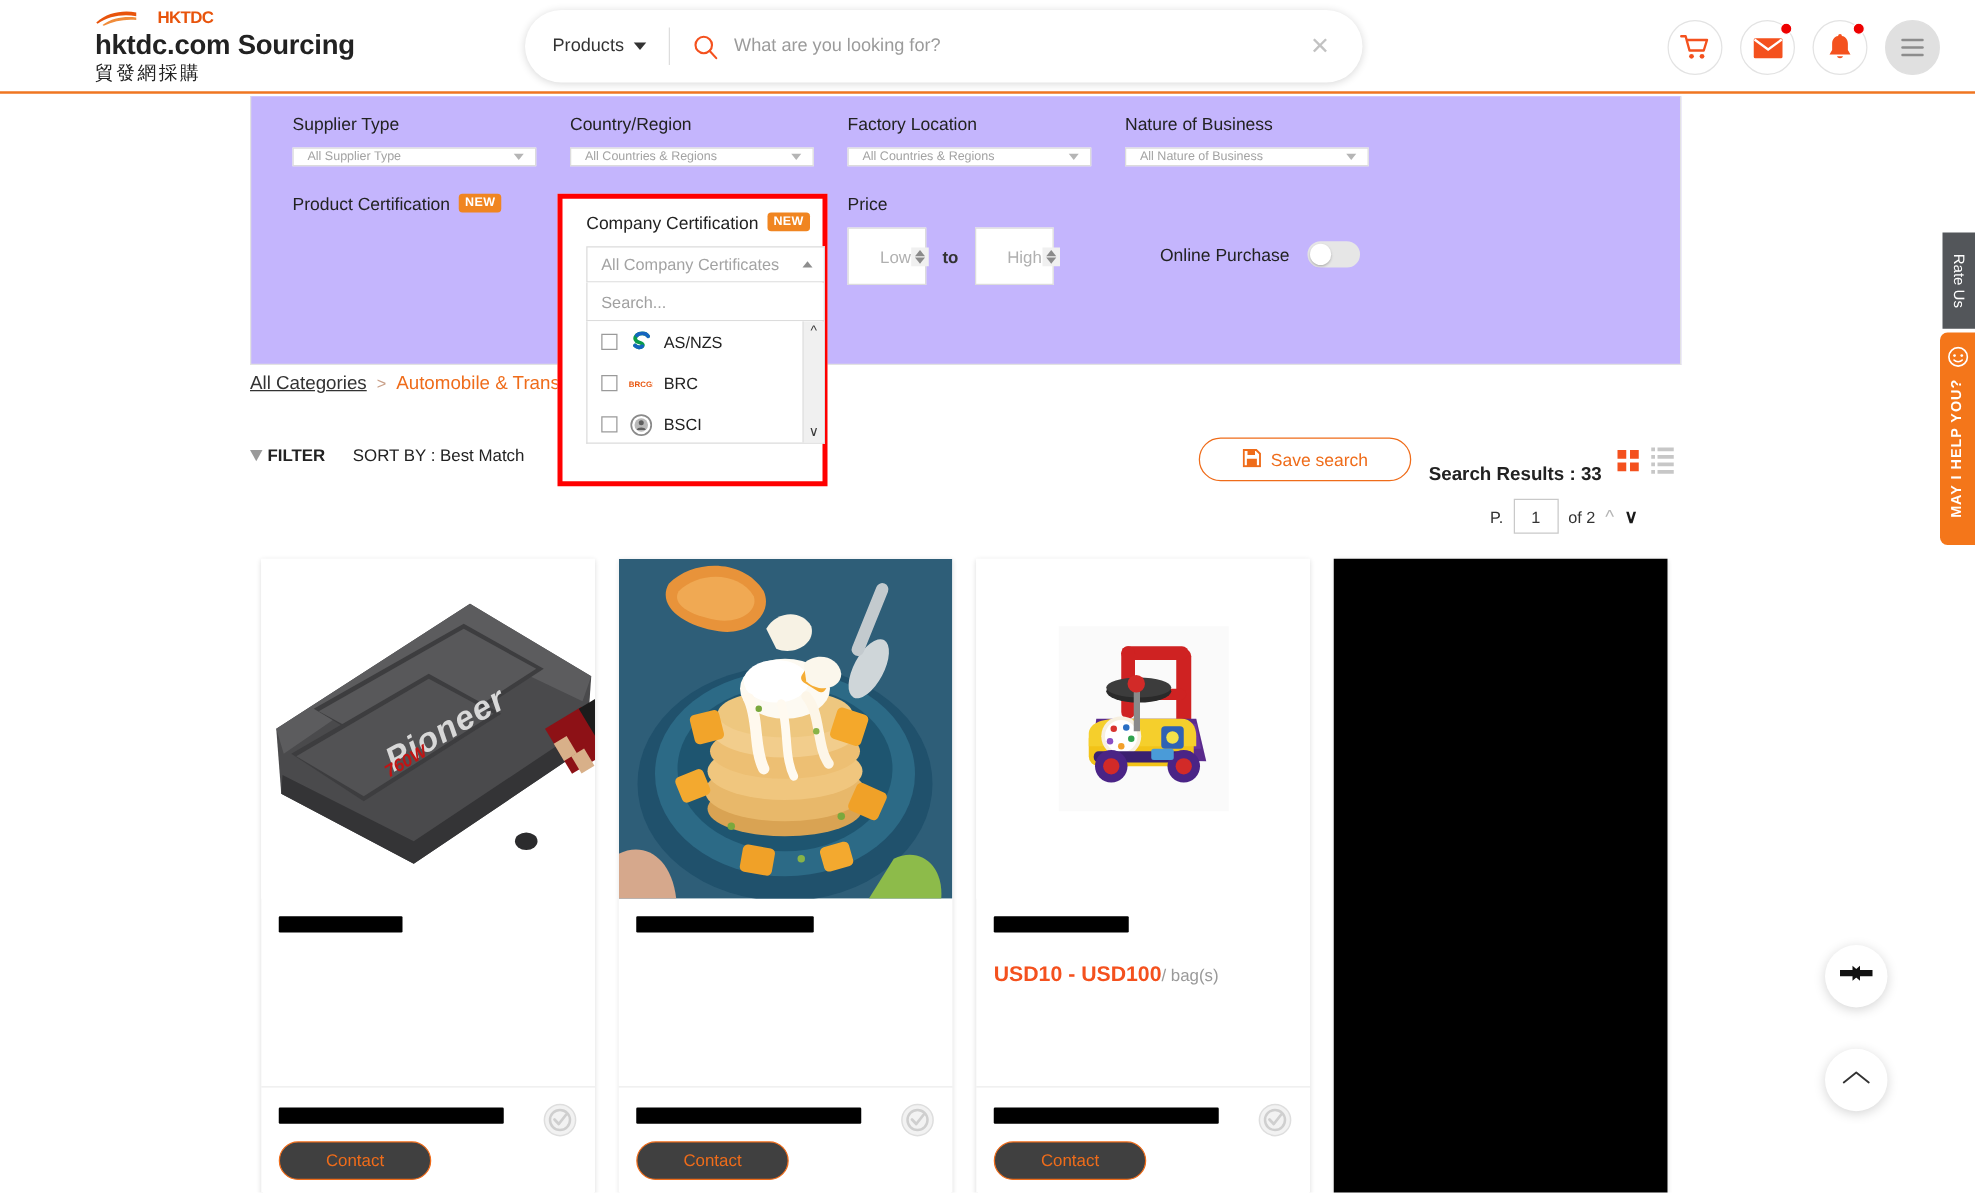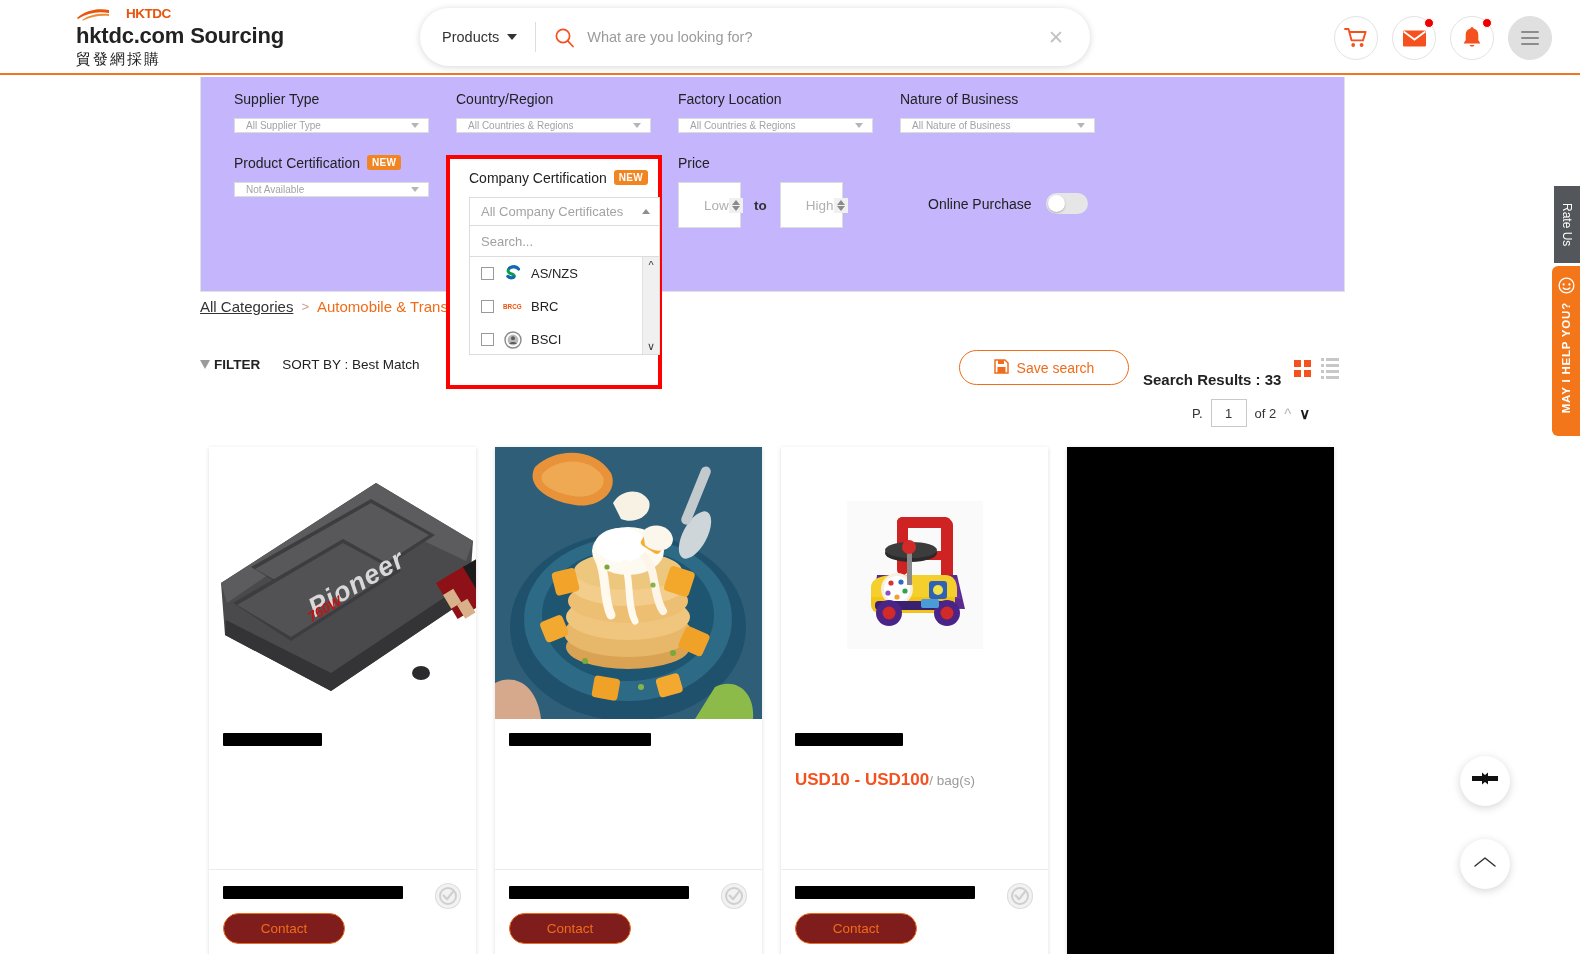--- a/index.html
+++ b/index.html
@@ -253,21 +253,21 @@
   .redact { background: #000; height: 13px; border-radius: 1px; }
   .price-main { font-size: 17px; font-weight: bold; color: #f4511e; margin-top: 24px; }
   .price-unit { font-size: 13.5px; color: #9a9a9a; font-weight: normal; }
   .card-foot { border-top: 1px solid #ececec; padding: 16px 14px 14px; position: relative; }
   .verified {
     position: absolute; right: 14px; top: 12px; width: 28px; height: 28px;
   }
   .contact-btn {
     width: 122px; height: 31px; border: 1.5px solid #ef6c1a; border-radius: 16px;
     color: #ef6c1a; font-size: 13.5px; display: flex; align-items: center;
-    justify-content: center; cursor: pointer; background: #7f1d1d; margin-top: 14px;
+    justify-content: center; cursor: pointer; background: #404040; margin-top: 14px;
   }
   .pancake-img, .toy-img, .black-img { width: 100%; height: 100%; }
   .black-img { background: #000; }
 
   
   .rate-us {
     position: absolute; right: 0; top: 186px;
     width: 26px; height: 77px; background: #53565a;
     color: #fff; font-size: 12px;
     display: flex; align-items: center; justify-content: center;
@@ -388,24 +388,20 @@
         <span class="tri-dn"></span>
       </div>
     </div>
   </div>
 
   <div class="filter-row r2">
     <div class="fgroup">
       <div class="flabel">
         <span>Product Certification</span>
         <span class="badge-new">NEW</span>
-      </div>
-      <div class="fselect">
-        <span>Not Available</span>
-        <span class="tri-dn"></span>
       </div>
     </div>
 
     <div class="fgroup"></div>
 
     <div class="fgroup">
       <div class="flabel">Price</div>
       <div class="price-row">
         <div class="price-box">
           <span>Low</span>

